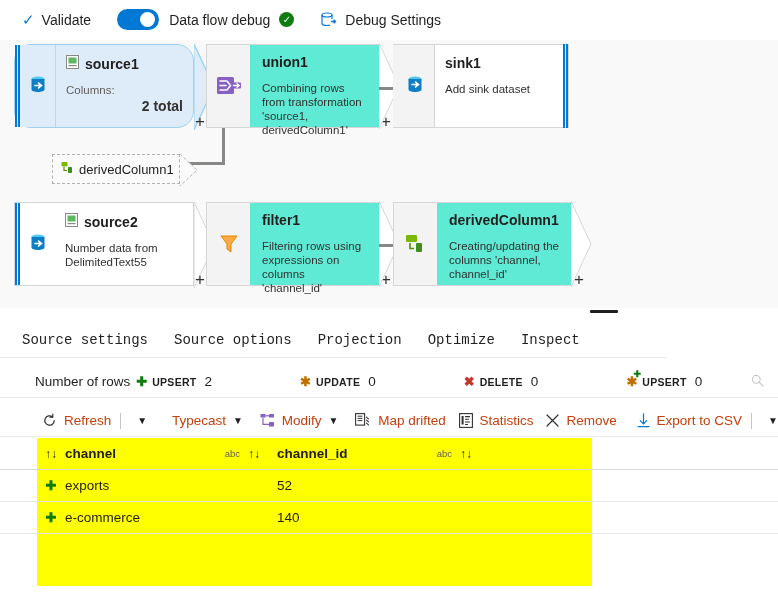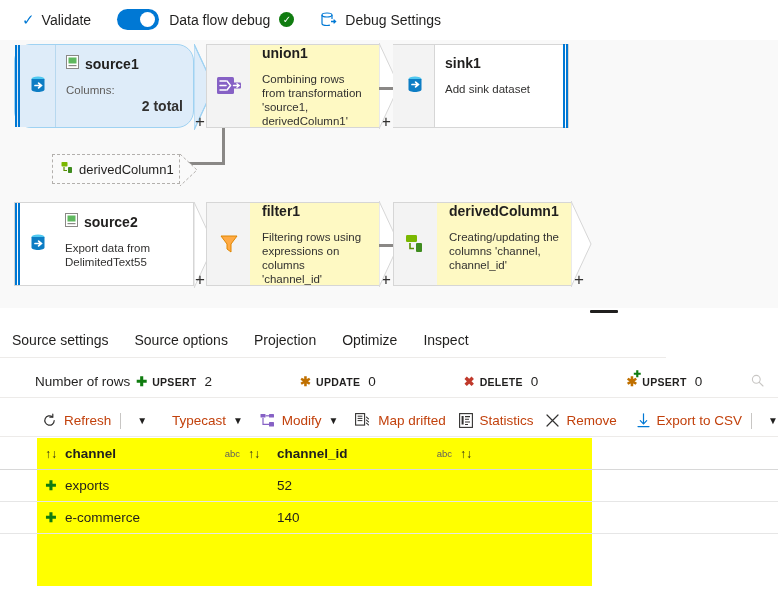--- a/index.html
+++ b/index.html
@@ -80,22 +80,22 @@
     position:absolute; height: 84px; display:flex;
   }
   .tnode-icon {
     width: 44px; flex: none;
     background:#f3f3f3;
     border:1px solid #d6d6d6; border-right:none;
     display:flex; align-items:center; justify-content:center;
     position: relative;
   }
   .tnode-main {
-    background:#fef9c3; border:1px solid #d6d6d6; border-left:none;
-    padding: 0 12px 0 12px; position: relative;
+    background:#5eead4; border:1px solid #d6d6d6; border-left:none;
+    padding: 9px 12px 0 12px; position: relative;
   }
   .plus {
     position:absolute; right: 4px; bottom: 1px;
     font-size: 17px; color:#323130; line-height: 1;
     cursor:pointer;
   }
 
   
   .conn { position:absolute; background:#8a8886; }
 
@@ -114,22 +114,23 @@
   
   .panel {
     position:absolute; left:0; top:308px; width:778px; height:288px; background:#fff;
   }
   .resize-handle {
     position:absolute; left: 590px; top: 2px; width: 28px; height: 3px;
     background:#201f1e; border-radius:1px; cursor: ns-resize;
   }
   .tabs {
     position:absolute; left:0; top: 12px; width:666px; height: 38px;
-    display:flex; align-items: flex-end; padding-left: 12px;
+    display:flex; align-items: flex-end; padding-left: 22px;
     border-bottom: 1px solid #edebe9;
+    font-family: Liberation Mono, monospace;
   }
   .tab {
     font-size: 14px; color:#201f1e; padding: 0 0 9px 0; margin-right: 26px;
     cursor:pointer; position:relative; white-space:nowrap;
     display:flex; align-items:center; gap: 8px;
   }
   .tab.active { font-weight: 700; }
   .tab.active:after {
     content:""; position:absolute; left:0; right:0; bottom:0; height:2px; background:#0078d4;
   }
@@ -332,21 +333,21 @@
         <div class="node-title">
           <span>
             <svg width="13" height="14" viewBox="0 0 13 14">
               <rect x="0.5" y="0.5" width="12" height="13" fill="#fff" stroke="#8a8886"></rect>
               <rect x="2.5" y="2.5" width="8" height="6" fill="#5fb85f"></rect>
               <rect x="2.5" y="10" width="8" height="1.2" fill="#8a8886"></rect>
             </svg>
           </span>
           <span>source2</span>
         </div>
-        <div class="node-sub">Export data from DelimitedText55</div>
+        <div class="node-sub">Number data from DelimitedText55</div>
       </div>
       <svg style="position:absolute; left:179px; top:-1px;" width="22" height="86">
         <path d="M0 0 L20 43 L0 86 Z" fill="#ffffff" stroke="#d6d6d6" stroke-width="1"></path>
       </svg>
       <span class="plus" style="right:-12px; bottom:-3px;">+</span>
     </div>
 
     <div class="conn" style="left:206px; top:204px; width:16px; height:3px;"></div>
 
     <div class="tnode" style="left:206px; top:162px;">

